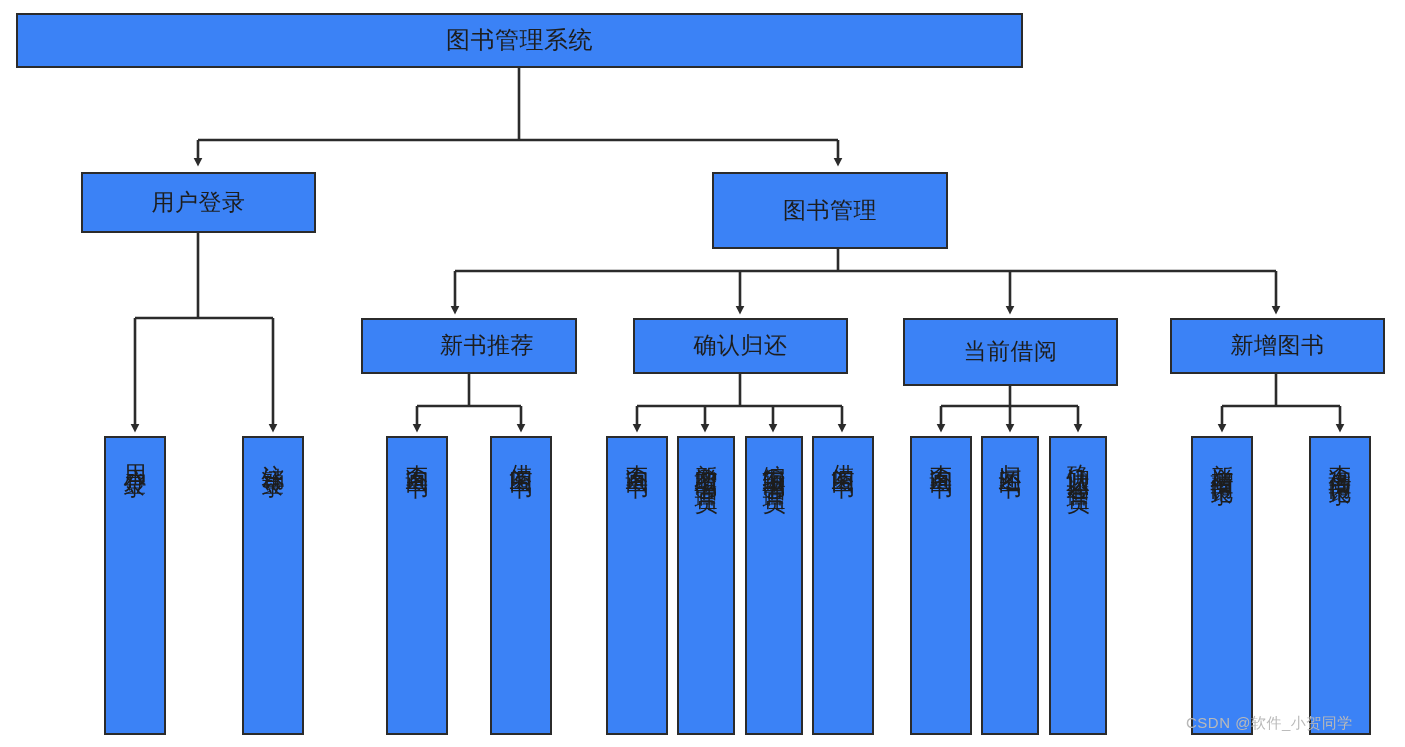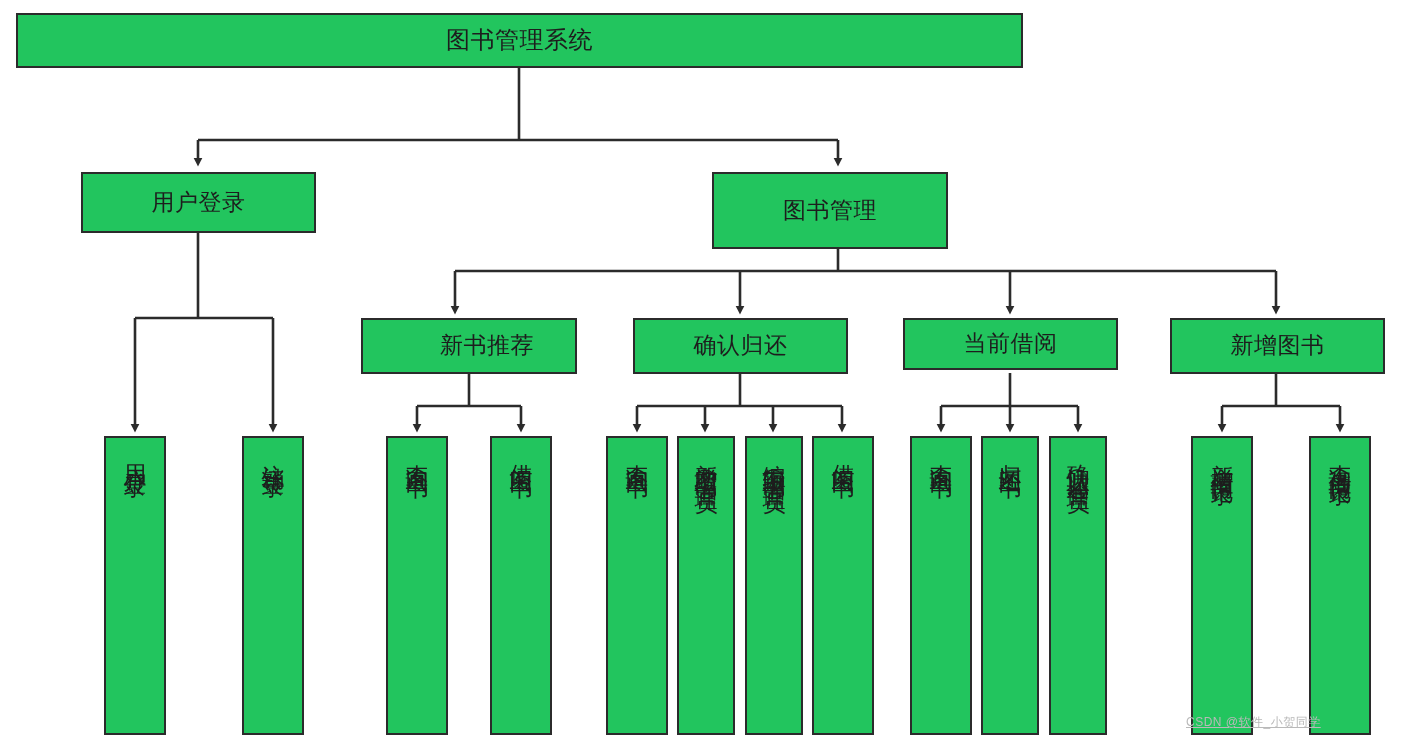--- a/index.html
+++ b/index.html
@@ -7,21 +7,21 @@
   body{
     font-family:"Liberation Sans","DejaVu Sans",sans-serif;
     width:1405px;height:747px;overflow:hidden;position:relative;
   }
   #canvas{position:absolute;left:0;top:0;width:1405px;height:747px;}
   svg.wires{position:absolute;left:0;top:0;width:1405px;height:747px;pointer-events:none;}
 
   .node{
     position:absolute;
     box-sizing:border-box;
-    background:#22c55e;
+    background:#3b82f6;
     border:2px solid #2b2b2b;
     display:flex;
     align-items:center;
     justify-content:center;
     color:#1d1d1d;
   }
   .node .lbl{
     display:block;
     line-height:1.18;
     letter-spacing:0.5px;
@@ -42,26 +42,25 @@
     writing-mode:vertical-rl;
     text-orientation:upright;
     font-size:23px;
     letter-spacing:4px;
     line-height:1;
   }
 
   #watermark{
     position:absolute;
     left:1186px;top:714px;
-    font-size:12px;
+    font-size:15px;
     color:#b9b9b9;
     letter-spacing:0.5px;
     white-space:nowrap;
     pointer-events:none;
-    text-decoration:underline;
   }
 </style>
 </head>
 <body>
 
 <div id="canvas">
 
   <svg class="wires" viewBox="0 0 1405 747" width="1405" height="747" xmlns="http://www.w3.org/2000/svg">
     <defs>
       <marker id="arw" markerWidth="11" markerHeight="11" refX="4.2" refY="5" orient="auto" markerUnits="userSpaceOnUse">
@@ -125,21 +124,21 @@
   </div>
 
   <div class="node horiz" style="left:361px;top:318px;width:216px;height:56px;padding-left:36px;">
     <span class="lbl">新书推荐</span>
   </div>
 
   <div class="node horiz" style="left:633px;top:318px;width:215px;height:56px;">
     <span class="lbl">确认归还</span>
   </div>
 
-  <div class="node horiz" style="left:903px;top:318px;width:215px;height:52px;">
+  <div class="node horiz" style="left:903px;top:318px;width:215px;height:68px;">
     <span class="lbl">当前借阅</span>
   </div>
 
   <div class="node horiz" style="left:1170px;top:318px;width:215px;height:56px;">
     <span class="lbl">新增图书</span>
   </div>
 
   <div class="node vert" style="left:104px;top:436px;width:62px;height:299px;">
     <span class="lbl">用户登录</span>
   </div>

